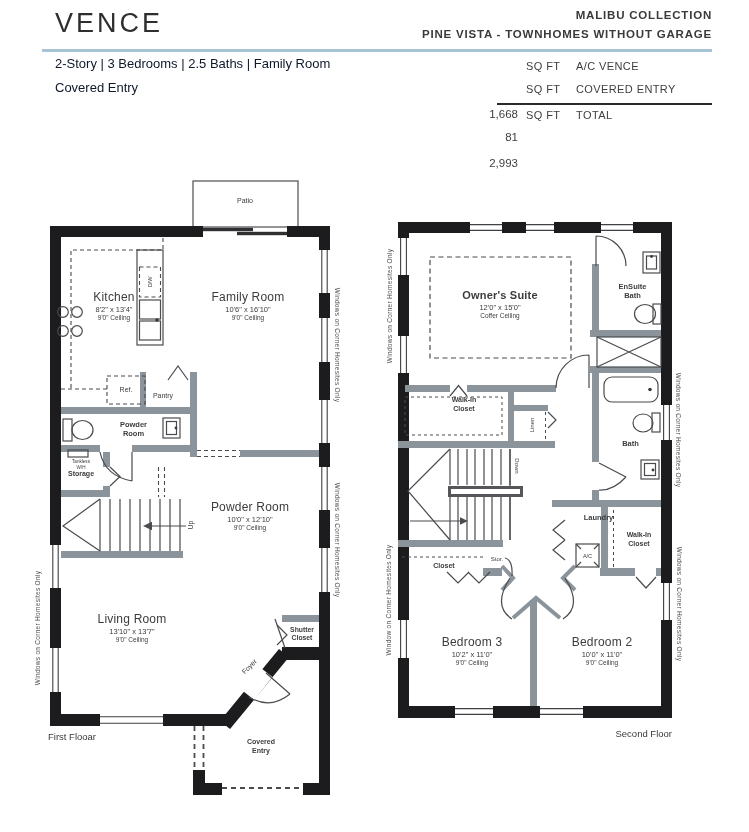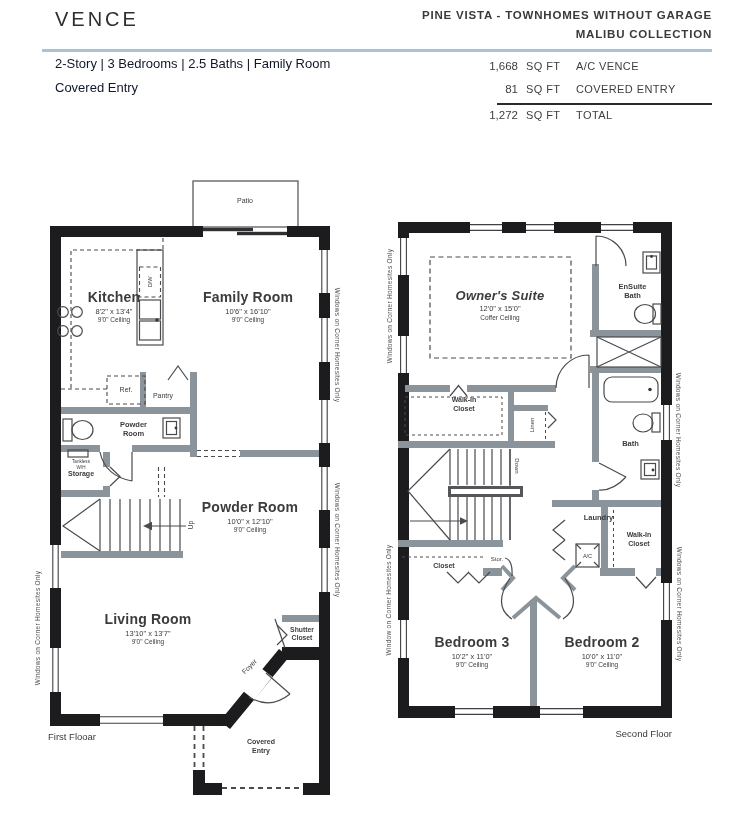--- a/index.html
+++ b/index.html
@@ -1,34 +1,34 @@
 <!DOCTYPE html>
 <html><head>
 <meta charset="utf-8">
 <style>
   html,body{margin:0;padding:0;background:#ffffff;}
   #page{position:relative;width:749px;height:832px;background:#ffffff;overflow:hidden;
         font-family:"Liberation Sans", sans-serif;color:#3c3c3e;}
   .abs{position:absolute;}
   
-  .title{left:55px;top:8px;font-size:20px;letter-spacing:3px;color:#2e2e30;font-weight:400;}
+  .title{left:55px;top:8px;font-size:27px;letter-spacing:3px;color:#2e2e30;font-weight:400;}
   .brand{right:37px;top:6px;text-align:right;font-size:11.5px;letter-spacing:0.8px;
          color:#3a3a3c;font-weight:700;line-height:19px;}
   .accent-line{left:42px;top:49px;width:670px;height:3px;background:#a9c3d6;}
   .specs{left:55px;top:52px;font-size:13px;color:#0f172a;line-height:24px;}
   .sqft-row{position:absolute;left:430px;width:282px;font-size:11px;color:#3e3e40;}
-  .sq-val{display:inline-block;width:88px;text-align:right;font-size:11.5px;}
+  .sq-val{display:inline-block;width:88px;text-align:right;font-size:11.5px;margin-top:48px;}
   .sq-unit{position:absolute;left:96px;letter-spacing:0.4px;}
   .sq-label{position:absolute;left:146px;letter-spacing:0.4px;}
   .sq-divider{left:497px;top:103px;width:215px;height:2px;background:#2b2b2d;}
   
   .lb{position:absolute;text-align:center;transform:translate(-50%,-50%);
       color:#3c3c3e;line-height:1.25;white-space:nowrap;}
-  .rn{font-size:14px;font-weight:700;letter-spacing:0.2px;}
-  .rn-lg{font-size:13px;font-weight:700;letter-spacing:0.2px;font-style:italic;}
+  .rn{font-size:12px;font-weight:400;letter-spacing:0.2px;}
+  .rn-lg{font-size:11px;font-weight:700;letter-spacing:0.2px;}
   .rd{font-size:7.5px;}
   .rc{font-size:6.5px;}
   .sm-b{font-size:7.5px;font-weight:700;padding-left:27px;}
   .sm-b2{font-size:7px;font-weight:700;}
   .sm-b3{font-size:6.8px;font-weight:700;}
   .fx{font-size:7px;}
   .fx-s{font-size:6px;}
   .fx-xs{font-size:5.5px;}
   .tiny{font-size:4.6px;}
   .rot-90{transform:translate(-50%,-50%) rotate(-90deg);}
@@ -38,41 +38,41 @@
   .floor-tag{position:absolute;font-size:9.5px;color:#3a3a3c;}
   .fl-right{transform:translate(-100%,0);}
 </style>
 </head>
 <body>
 
 <div id="page">
 
   <div class="abs title">VENCE</div>
   <div class="abs brand">
+    <div>MALIBU COLLECTION</div>
     <div>PINE VISTA - TOWNHOMES WITHOUT GARAGE</div>
-    <div>MALIBU COLLECTION</div>
   </div>
   <div class="abs accent-line"></div>
   <div class="abs specs">
     <div>2-Story | 3 Bedrooms | 2.5 Baths | Family Room</div>
     <div>Covered Entry</div>
   </div>
   <div class="sqft-row" style="top:60px">
     <span class="sq-val">1,668</span>
     <span class="sq-unit">SQ FT</span>
     <span class="sq-label">A/C VENCE</span>
   </div>
   <div class="sqft-row" style="top:83px">
     <span class="sq-val">81</span>
     <span class="sq-unit">SQ FT</span>
     <span class="sq-label">COVERED ENTRY</span>
   </div>
   <div class="abs sq-divider"></div>
   <div class="sqft-row" style="top:109px">
-    <span class="sq-val">1,272</span>
+    <span class="sq-val">2,993</span>
     <span class="sq-unit">SQ FT</span>
     <span class="sq-label">TOTAL</span>
   </div>
 
   <svg class="abs" style="left:0;top:0" width="749" height="832" viewBox="0 0 749 832">
 
     <g>
 
       <rect x="193" y="181" width="105" height="46" fill="none" stroke="#5a5b5e" stroke-width="1.3"></rect>
 
@@ -270,21 +270,21 @@
   <div class="lb" style="left:248px;top:306px">
     <div class="rn">Family Room</div>
     <div class="rd">10'6" x 16'10"</div>
     <div class="rc">9'0" Ceiling</div>
   </div>
   <div class="lb" style="left:250px;top:516px">
     <div class="rn">Powder Room</div>
     <div class="rd">10'0" x 12'10"</div>
     <div class="rc">9'0" Ceiling</div>
   </div>
-  <div class="lb" style="left:148px;top:628px">
+  <div class="lb" style="left:132px;top:628px">
     <div class="rn">Living Room</div>
     <div class="rd">13'10" x 13'7"</div>
     <div class="rc">9'0" Ceiling</div>
   </div>
   <div class="lb" style="left:120px;top:429px">
     <div class="sm-b">Powder</div>
     <div class="sm-b">Room</div>
   </div>
   <div class="lb fx" style="left:126px;top:390px">Ref.</div>
   <div class="lb fx" style="left:163px;top:396px">Pantry</div>

